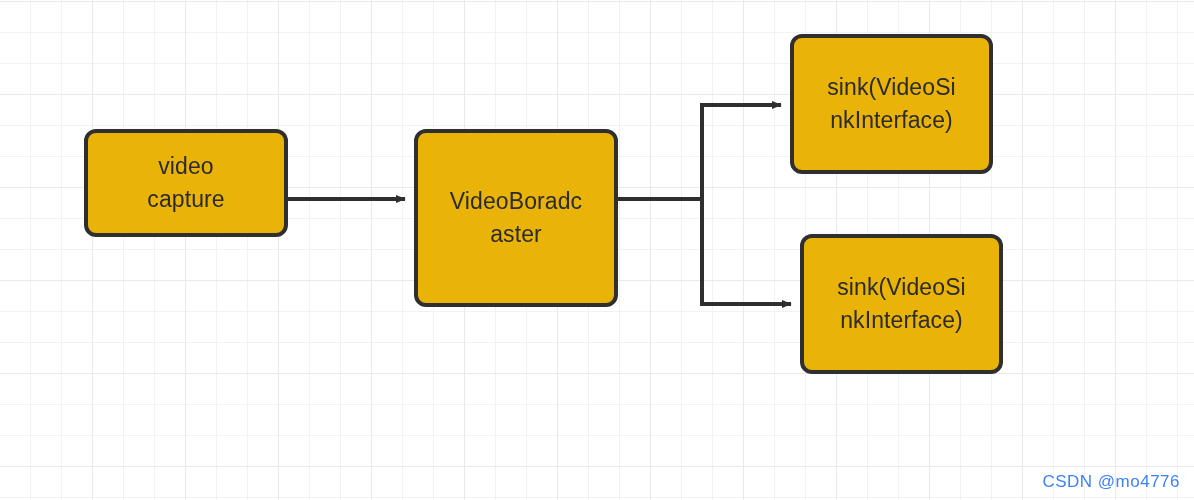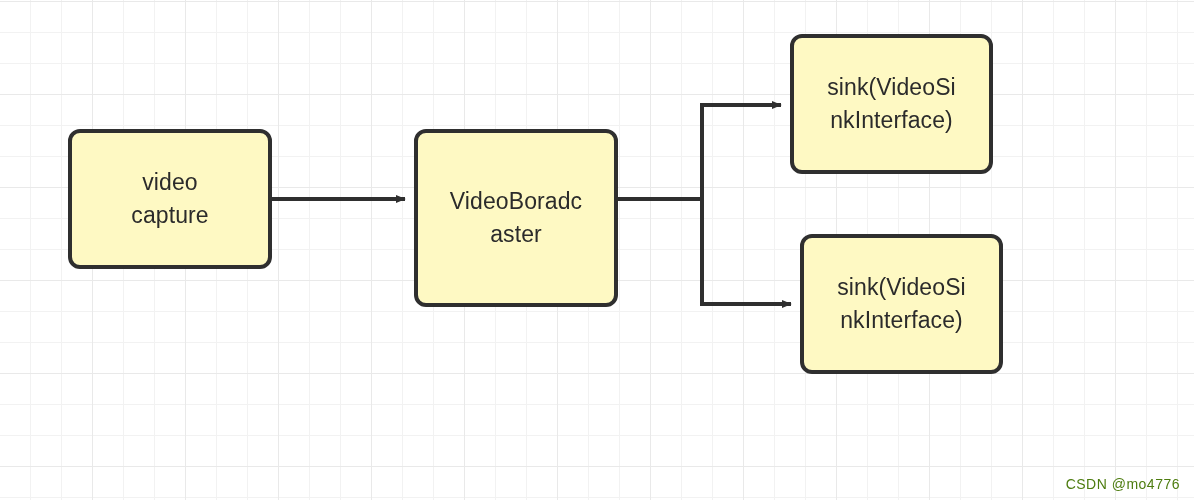--- a/index.html
+++ b/index.html
@@ -37,42 +37,42 @@
       -1px 1px,
       -1px 1px;
   }
   #connectors {
     position: absolute;
     left: 0; top: 0;
   }
   .node-box {
     position: absolute;
     box-sizing: border-box;
-    background: #fef9c3;
+    background: #eab308;
     border: 4px solid #2f2f2f;
     border-radius: 12px;
     display: flex;
     align-items: center;
     justify-content: center;
     text-align: center;
   }
   .node-label {
     color: #2b2b2b;
     font-size: 23px;
     line-height: 33px;
     letter-spacing: 0.1px;
     white-space: pre-line;
     padding: 0 14px;
   }
   #watermark {
     position: absolute;
     right: 14px;
     bottom: 8px;
-    color: #4d7c0f;
-    font-size: 14px;
+    color: #3b82f6;
+    font-size: 17px;
     letter-spacing: 0.5px;
     user-select: none;
   }
 </style>
 </head>
 <body>
 
 <div id="canvas">
 
   <div id="grid-background"></div>
@@ -95,21 +95,21 @@
 
     <g>
       <line x1="700" y1="105" x2="781" y2="105" stroke="#2f2f2f" stroke-width="4" marker-end="url(#arrowhead)"></line>
     </g>
 
     <g>
       <line x1="700" y1="304" x2="791" y2="304" stroke="#2f2f2f" stroke-width="4" marker-end="url(#arrowhead)"></line>
     </g>
   </svg>
 
-  <div class="node-box" style="left:68px; top:129px; width:204px; height:140px;">
+  <div class="node-box" style="left:84px; top:129px; width:204px; height:108px;">
     <span class="node-label">video
 capture</span>
   </div>
 
   <div class="node-box" style="left:414px; top:129px; width:204px; height:178px;">
     <span class="node-label">VideoBoradc
 aster</span>
   </div>
 
   <div class="node-box" style="left:790px; top:34px; width:203px; height:140px;">

